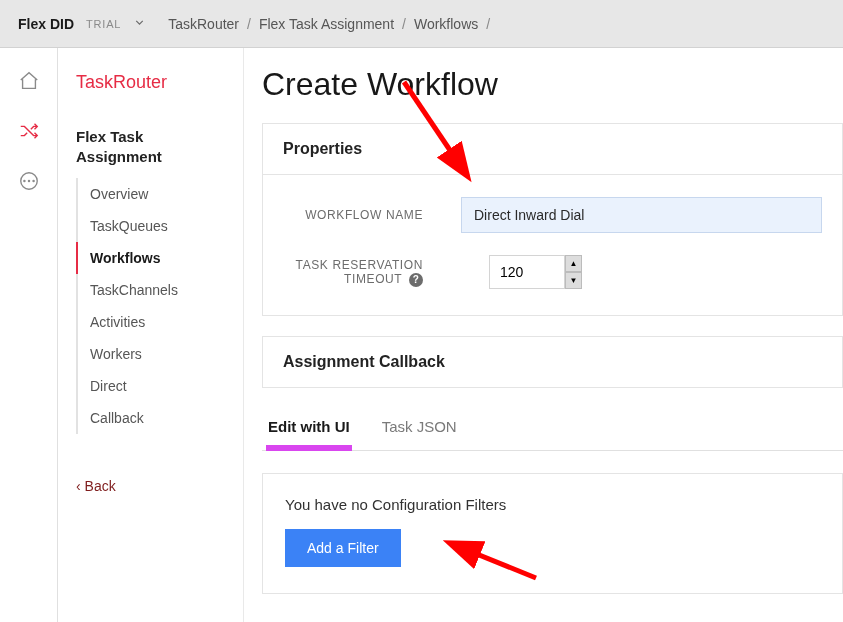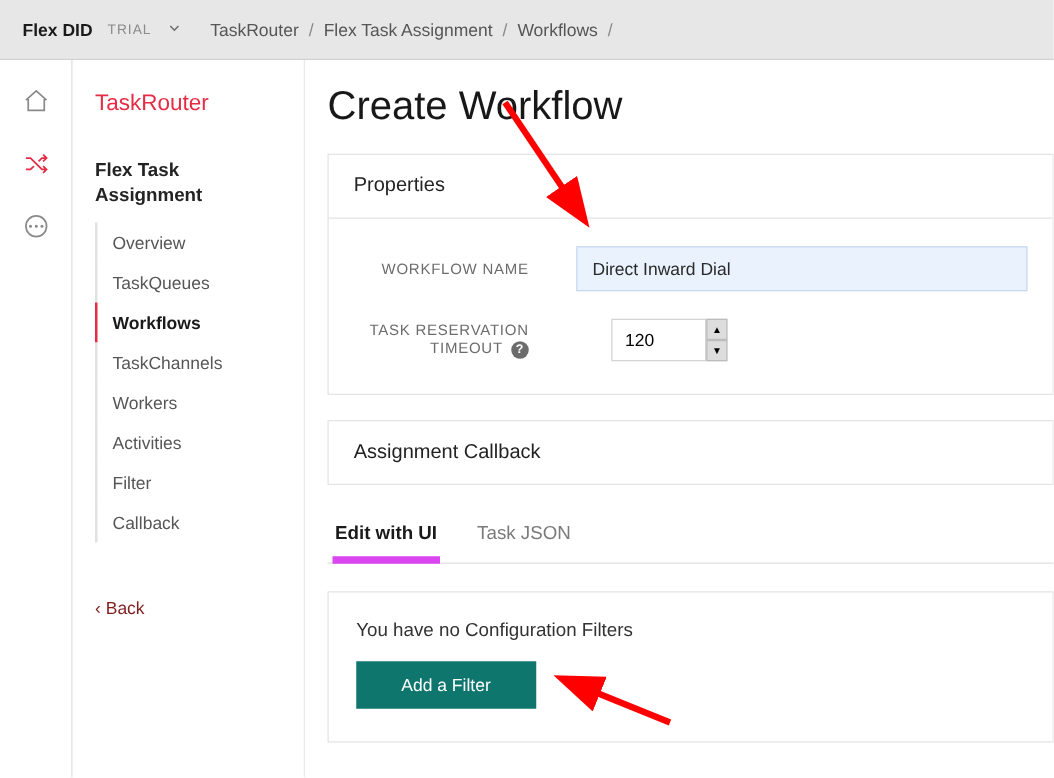--- a/index.html
+++ b/index.html
@@ -87,21 +87,21 @@
     }
 
     .panel {
       border: 1px solid #e4e4e4;
       background: #fff;
       margin-bottom: 20px;
     }
     .panel-header {
       padding: 16px 20px;
       font-size: 16px;
-      font-weight: 400;
+      font-weight: 700;
       border-bottom: 1px solid #e4e4e4;
     }
     .panel-body { padding: 22px 20px 26px 20px; }
 
     .form-row { display: flex; align-items: center; margin-bottom: 22px; }
     .form-row:last-child { margin-bottom: 0; gap: 28px; }
     .form-label {
       width: 178px;
       text-align: right;
       font-size: 12px;
@@ -162,24 +162,24 @@
     }
     .tab.active {
       color: #1a1a1a;
       font-weight: 600;
       border-bottom: 6px solid #d946ef;
     }
 
     .filter-panel { padding: 22px 22px 26px 22px; }
     .filter-empty { font-size: 15px; color: #323232; margin-bottom: 16px; }
     .btn-primary {
-      background: #0f766e;
+      background: #3b82f6;
       color: #fff;
       border: none;
-      padding: 11px 36px;
+      padding: 11px 22px;
       font-size: 14px;
       cursor: pointer;
     }
 
     .arrow { position: absolute; pointer-events: none; }
   </style>
 </head>
 <body>
 
 <div class="topbar">
@@ -223,23 +223,23 @@
   </div>
 
   <div class="sidebar">
     <div class="sidebar-title">TaskRouter</div>
     <div class="sidebar-group-title">Flex Task<br>Assignment</div>
     <div class="sidebar-items">
       <div class="sidebar-item">Overview</div>
       <div class="sidebar-item">TaskQueues</div>
       <div class="sidebar-item active">Workflows</div>
       <div class="sidebar-item">TaskChannels</div>
+      <div class="sidebar-item">Activities</div>
       <div class="sidebar-item">Workers</div>
-      <div class="sidebar-item">Activities</div>
-      <div class="sidebar-item">Filter</div>
+      <div class="sidebar-item">Direct</div>
       <div class="sidebar-item">Callback</div>
     </div>
     <div class="sidebar-back">‹ <span>Back</span></div>
   </div>
 
   <div class="content">
     <h1 class="page-title">Create Workflow</h1>
 
     <div class="panel">
       <div class="panel-header">Properties</div>

